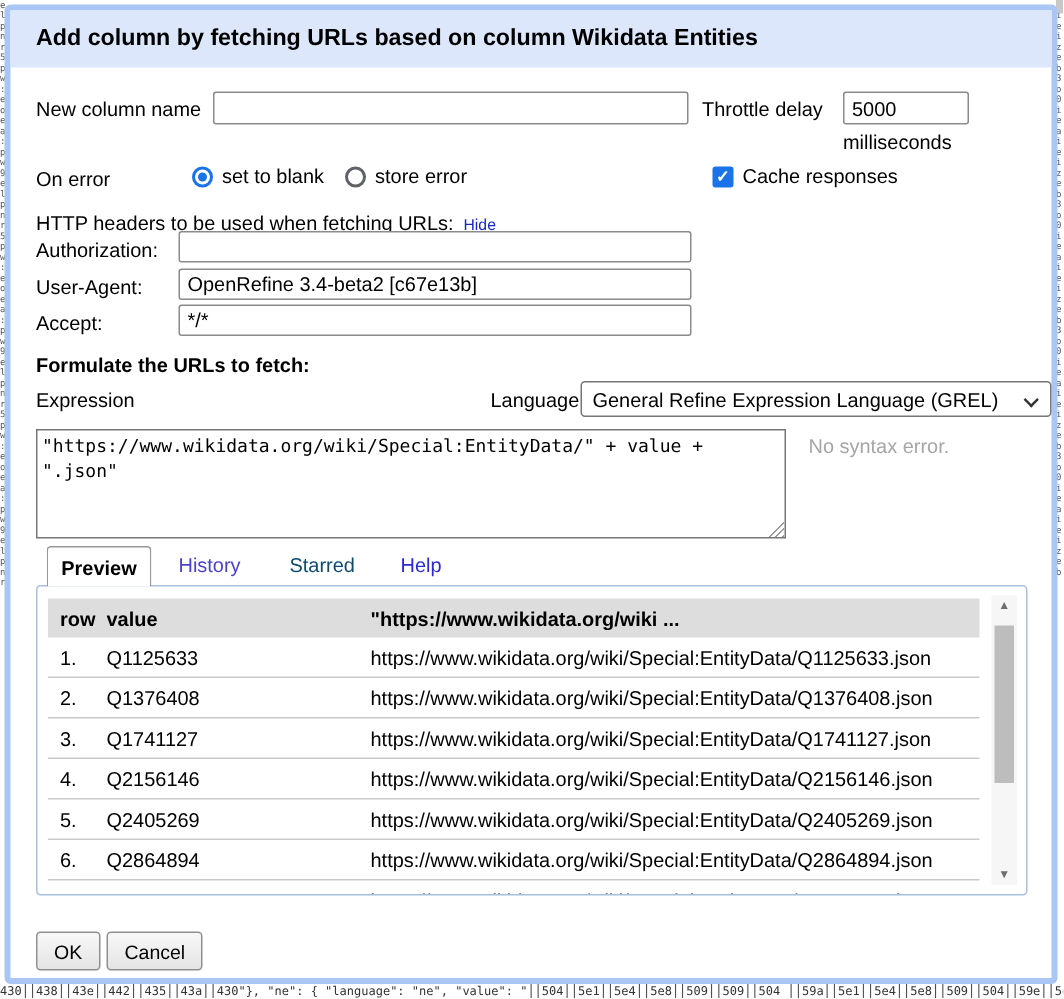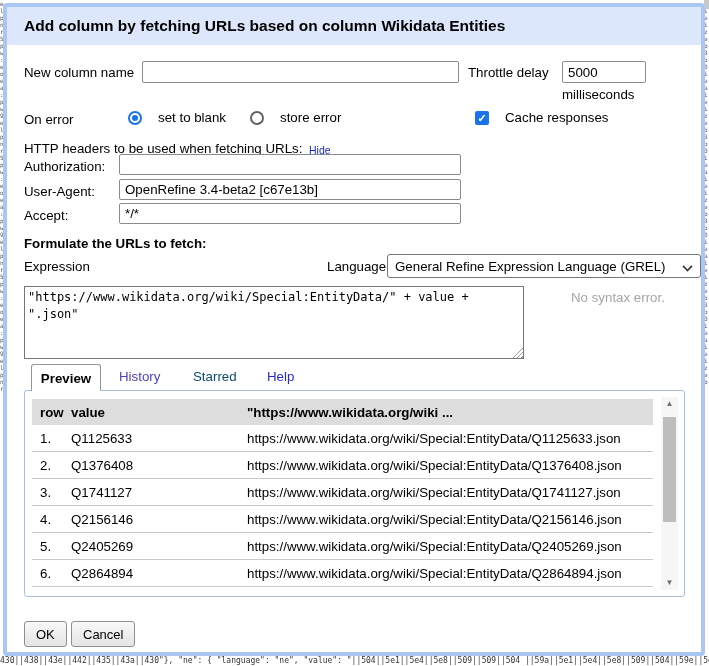--- a/index.html
+++ b/index.html
@@ -22,21 +22,21 @@
 
   #dlg-header { position: absolute; left: 0; top: 0; right: 0; height: 38px;
                 background: #dce7fb; display: flex; align-items: center; padding-left: 17px; }
   #dlg-title { font-size: 15.5px; font-weight: bold; }
 
   .lbl { position: absolute; white-space: nowrap; }
   input.txt { position: absolute; border: 1px solid #8b8b8b; border-radius: 2px;
               font-family: "Liberation Sans", sans-serif; font-size: 13.3px; padding: 1px 5px; background: #fff; }
 
   
-  .radio-row { position: absolute; display: flex; align-items: center; gap: 16px; }
+  .radio-row { position: absolute; display: flex; align-items: center; gap: 6px; }
   .radio { width: 14px; height: 14px; border-radius: 50%; position: relative; flex: 0 0 auto; }
   .radio.sel { background: #1a73e8; }
   .radio.sel::before { content: ""; position: absolute; left: 2px; top: 2px; width: 10px; height: 10px;
                        border-radius: 50%; background: #fff; }
   .radio.sel::after  { content: ""; position: absolute; left: 4px; top: 4px; width: 6px; height: 6px;
                        border-radius: 50%; background: #1a73e8; }
   .radio.unsel { border: 2px solid #5f6368; background: #fff; }
   .cbx { width: 14px; height: 14px; border-radius: 2px; background: #1a73e8; color: #fff;
          font-size: 11px; line-height: 14px; text-align: center; font-weight: bold; flex: 0 0 auto; }
 
@@ -52,21 +52,21 @@
   #language-select .chev::before { content: ""; position: absolute; left: 0; top: 0; width: 7px; height: 7px;
                      border-right: 2px solid #333; border-bottom: 2px solid #333; transform: rotate(45deg) scale(.8); }
 
   #expression-textarea { position: absolute; left: 17px; top: 279px; width: 500px; height: 73px;
                          border: 1px solid #767676; resize: none; overflow: hidden;
                          font-family: "DejaVu Sans Mono", monospace; font-size: 12px; line-height: 17px;
                          padding: 2px 3px; color: #000; }
   #resize-handle { position: absolute; left: 505px; top: 340px; width: 11px; height: 11px;
                    background: repeating-linear-gradient(135deg, transparent 0 2px, #999 2px 3px);
                    clip-path: polygon(100% 0, 100% 100%, 0 100%); }
-  #syntax-status { position: absolute; left: 564px; top: 283px; color: #a6a6a6; }
+  #syntax-status { position: absolute; left: 532px; top: 283px; color: #a6a6a6; }
 
   
   .tab-active { position: absolute; left: 24px; top: 357px; width: 70px; height: 27px; z-index: 2;
                 background: #fff; border: 1px solid #979797; border-bottom: none;
                 border-radius: 3px 3px 0 0; display: flex; align-items: center; justify-content: center;
                 font-weight: bold; cursor: default; }
   .tab-link { position: absolute; top: 362px; font-size: 13.3px; cursor: pointer; }
   #tab-history { left: 112px; color: #4b42c8; }
   #tab-starred { left: 186px; color: #0c4a6e; }
   #tab-help    { left: 260px; color: #2a2ad4; }

